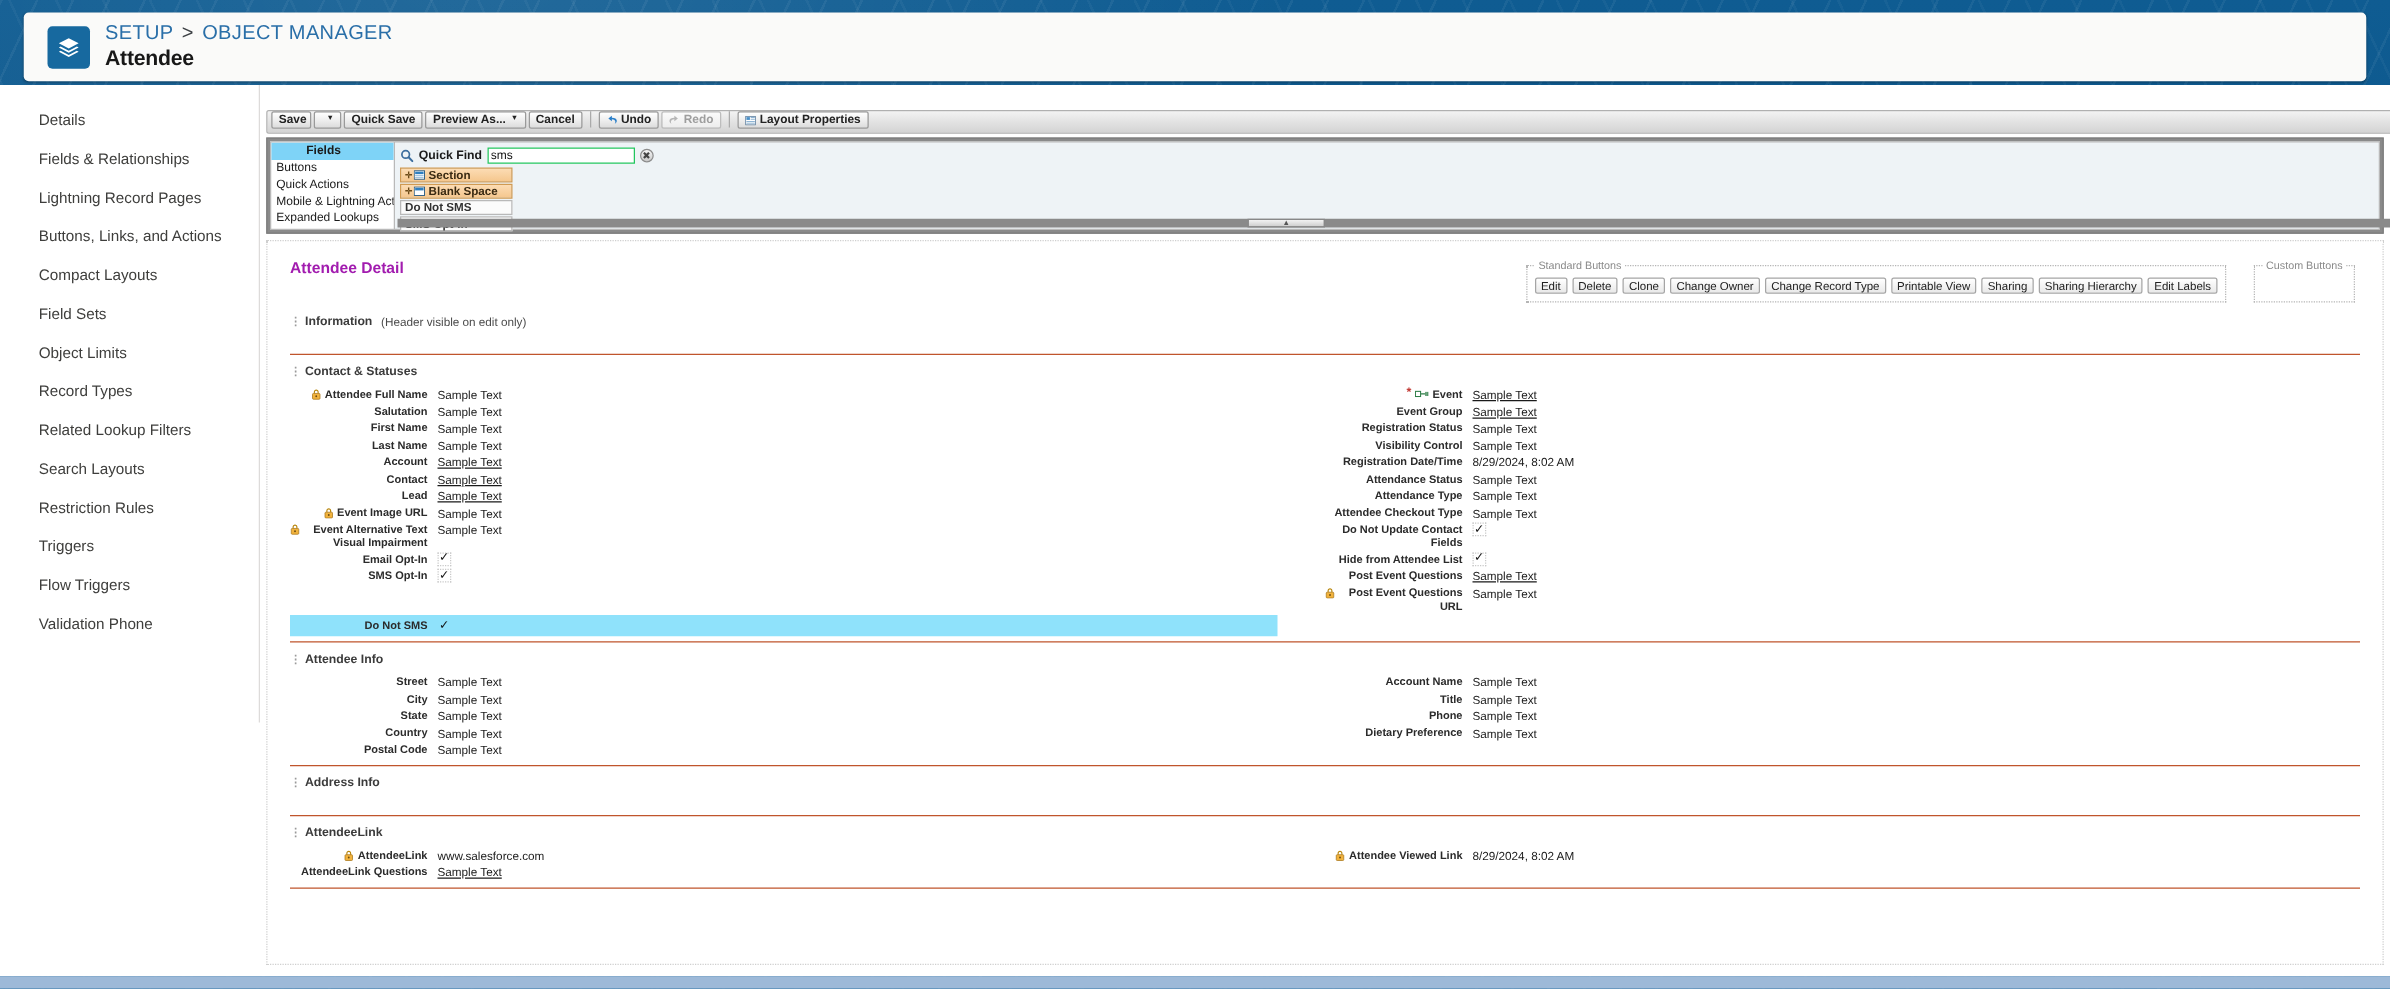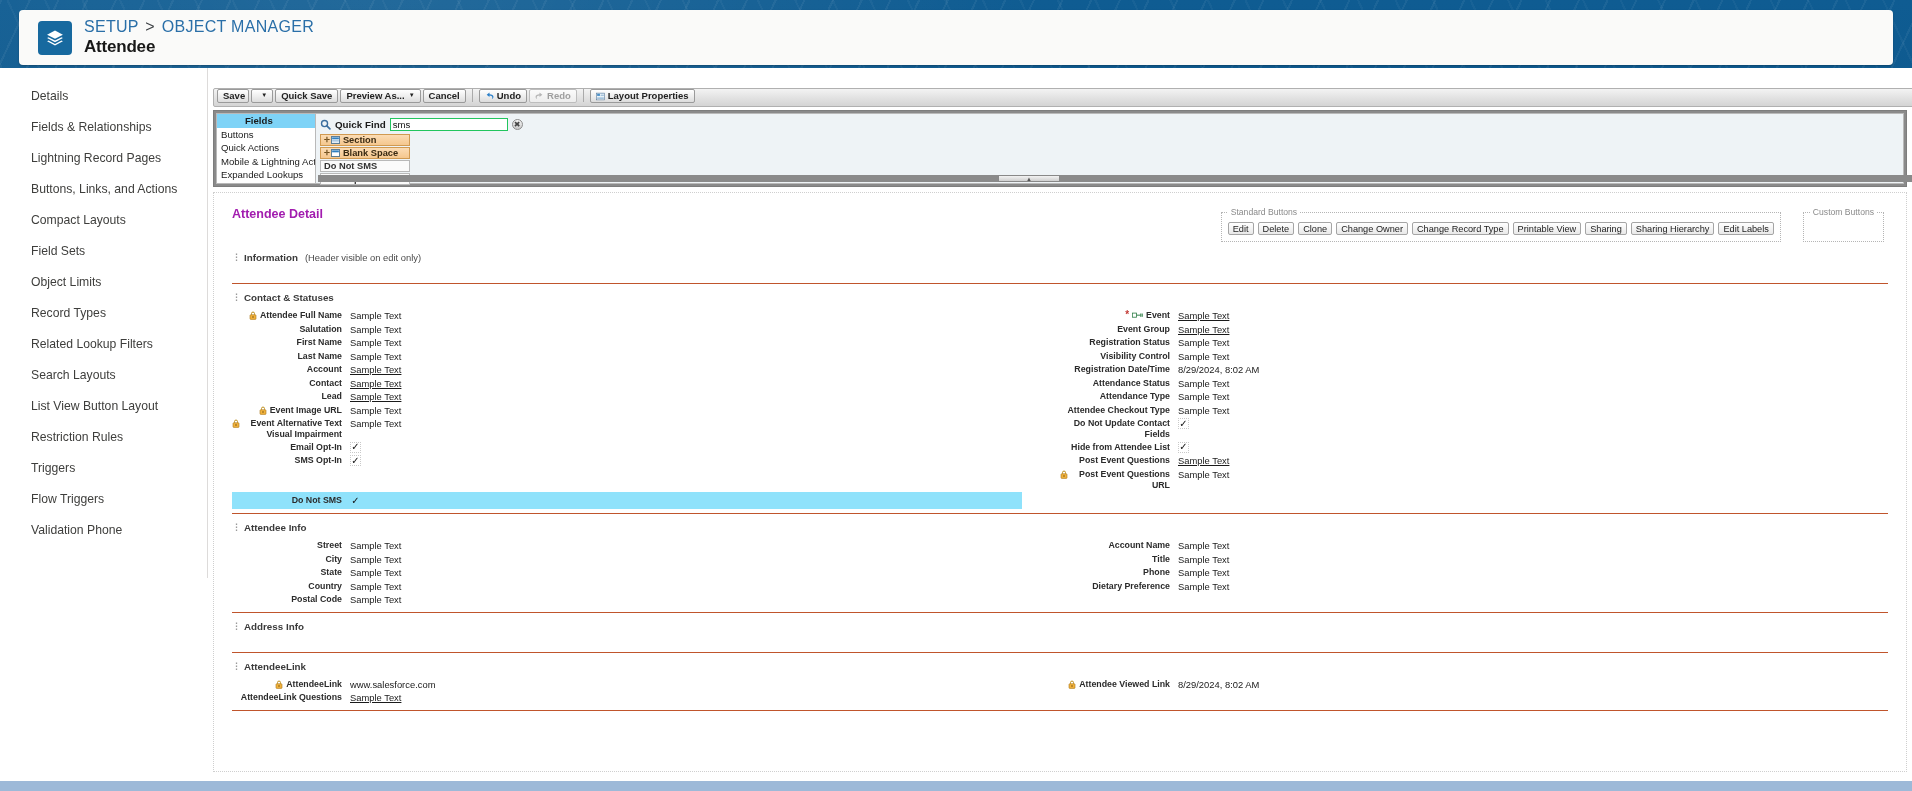--- a/index.html
+++ b/index.html
@@ -225,23 +225,20 @@
       <span>Object Limits</span>
     </div>
     <div class="nav-item">
       <span>Record Types</span>
     </div>
     <div class="nav-item">
       <span>Related Lookup Filters</span>
     </div>
     <div class="nav-item">
       <span>Search Layouts</span>
-    </div>
-    <div class="nav-item">
-      <span>List View Button Layout</span>
     </div>
     <div class="nav-item">
       <span>Restriction Rules</span>
     </div>
     <div class="nav-item">
       <span>Triggers</span>
     </div>
     <div class="nav-item">
       <span>Flow Triggers</span>
     </div>

